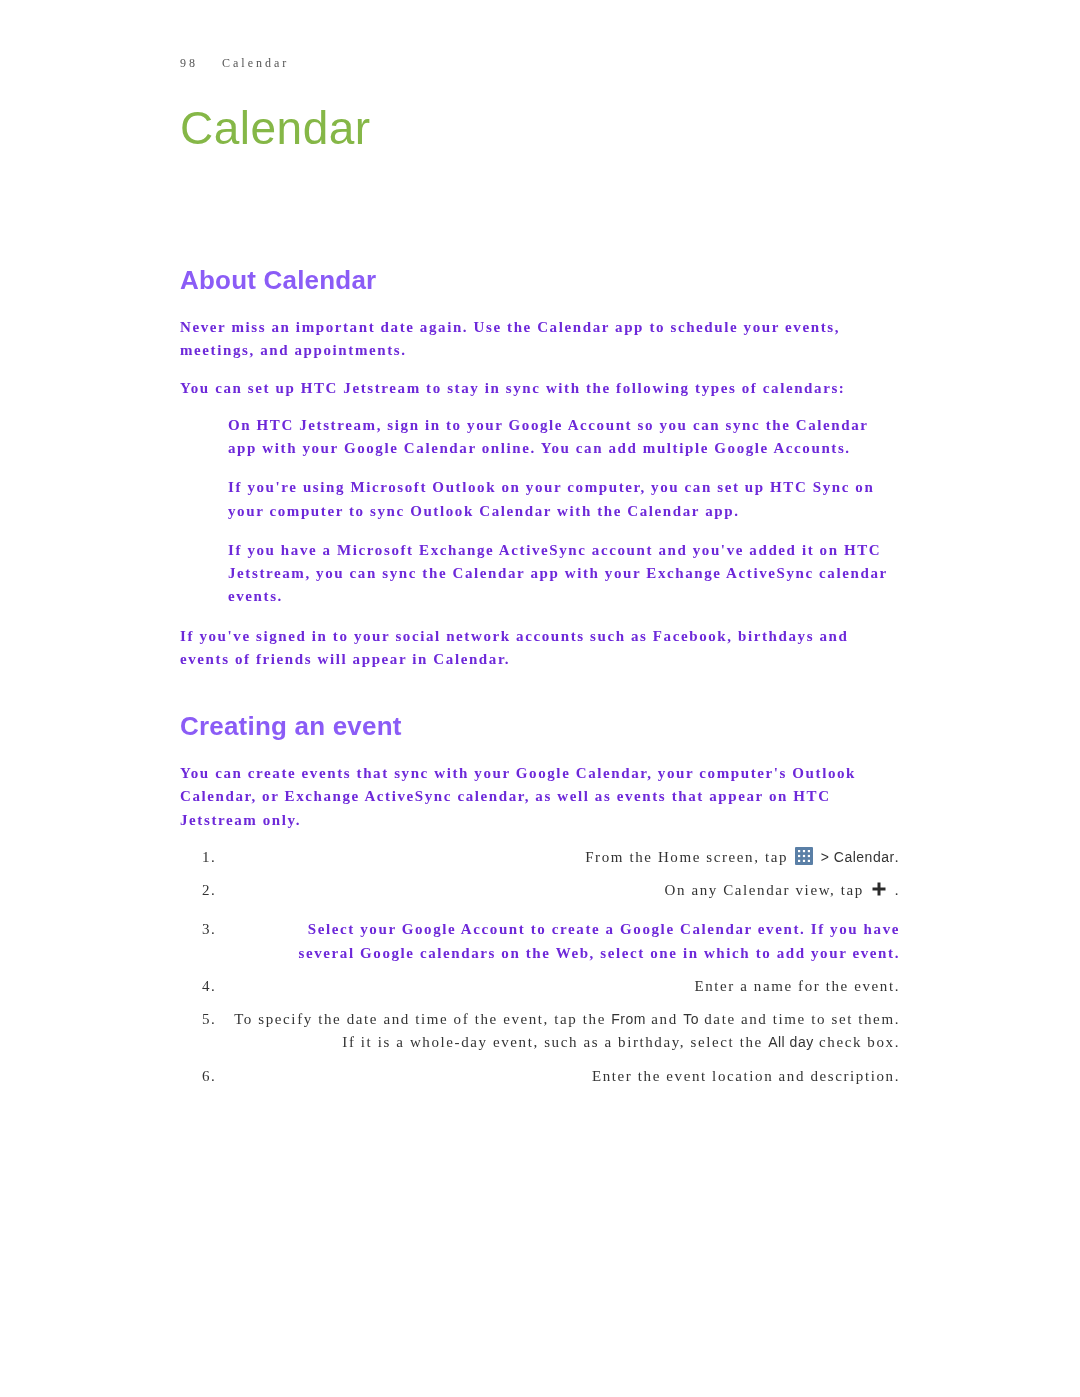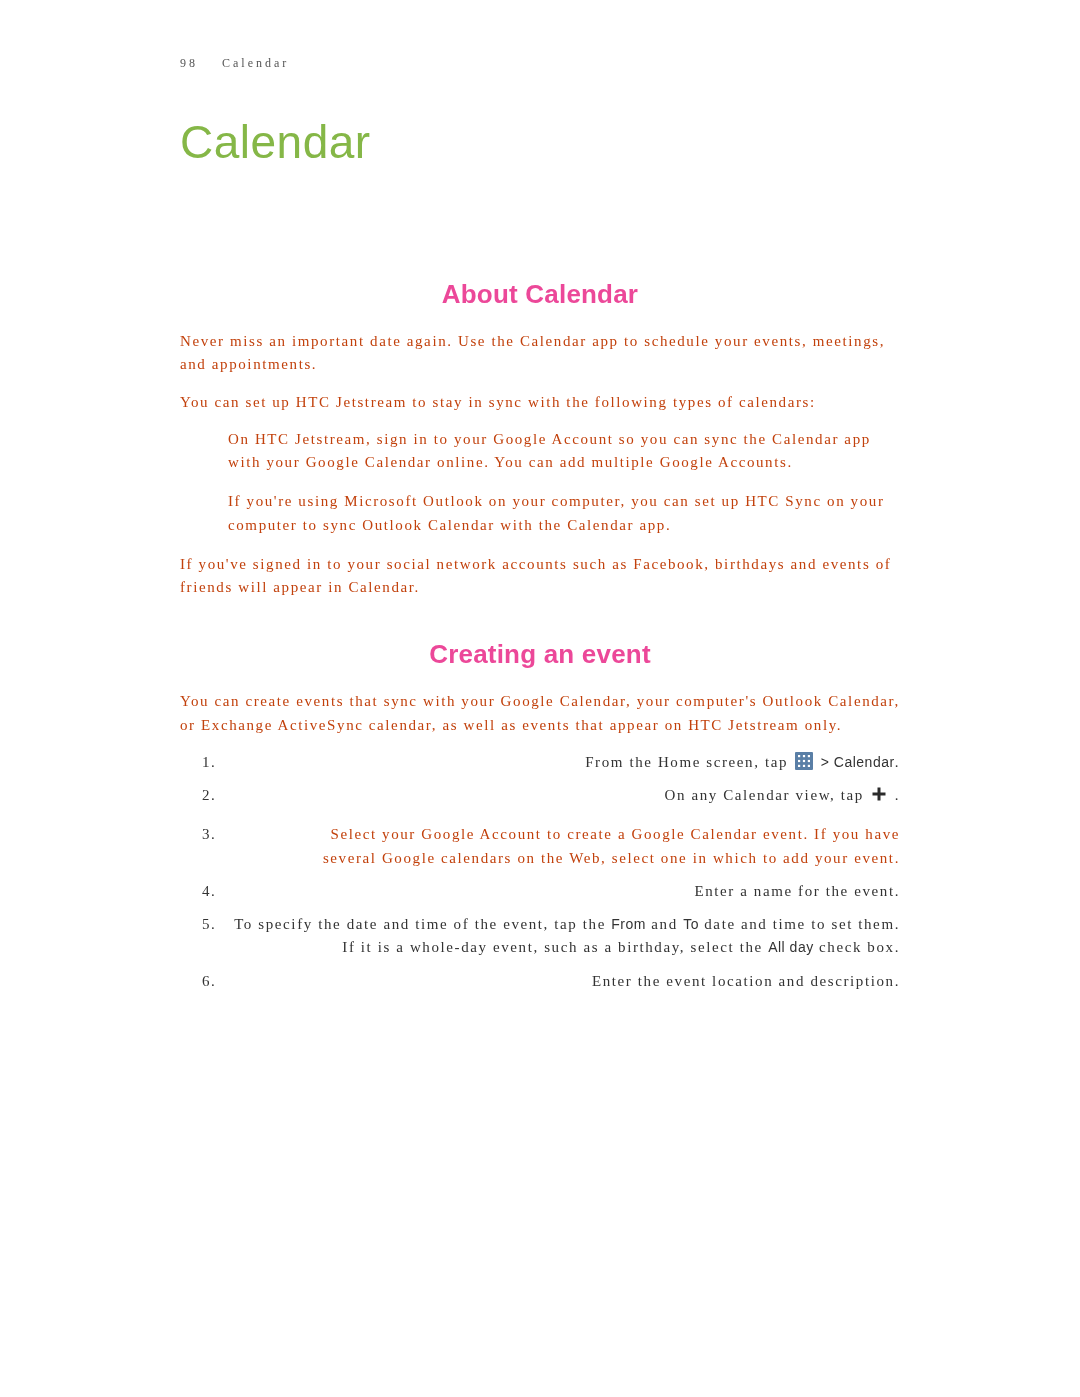--- a/index.html
+++ b/index.html
@@ -11,46 +11,46 @@
     color: #3a3a3a;
     position: relative;
   }
   .page {
     padding: 56px 180px 0 180px;
   }
   .running-header {
     font-size: 12px;
     letter-spacing: 3px;
     color: #555;
-    margin-bottom: 44px;
+    margin-bottom: 30px;
   }
   .running-header .pn { margin-right: 18px; }
   h1.chapter-title {
     font-family: 'Helvetica Neue', Helvetica, Arial, sans-serif;
     font-weight: 500;
     font-size: 46px;
     color: #85b747;
     letter-spacing: 0.5px;
     margin-bottom: 110px;
   }
   h2.section-title {
     font-family: 'Helvetica Neue', Helvetica, Arial, sans-serif;
     font-weight: 700;
     font-size: 26px;
-    color: #ec4899;
+    color: #8b5cf6;
     margin-bottom: 20px;
     letter-spacing: 0.2px;
-    text-align: center;
   }
   p.body {
     font-size: 15px;
     line-height: 1.55;
     letter-spacing: 1.6px;
     margin-bottom: 14px;
-    color: #c2410c;
+    color: #6d28d9;
+    font-weight: bold;
   }
   .indent-block {
     padding-left: 48px;
     margin-bottom: 2px;
   }
   .indent-block p.body { margin-bottom: 16px; }
   .section { margin-bottom: 40px; }
   ol.steps {
     list-style: none;
     counter-reset: step;
@@ -115,20 +115,21 @@
 
   <div class="section">
     <h2 class="section-title">About Calendar</h2>
 
     <p class="body">Never miss an important date again. Use the Calendar app to schedule your events, meetings, and appointments.</p>
     <p class="body">You can set up HTC Jetstream to stay in sync with the following types of calendars:</p>
 
     <div class="indent-block">
       <p class="body">On HTC Jetstream, sign in to your Google Account so you can sync the Calendar app with your Google Calendar online. You can add multiple Google Accounts.</p>
       <p class="body">If you're using Microsoft Outlook on your computer, you can set up HTC Sync on your computer to sync Outlook Calendar with the Calendar app.</p>
+      <p class="body">If you have a Microsoft Exchange ActiveSync account and you've added it on HTC Jetstream, you can sync the Calendar app with your Exchange ActiveSync calendar events.</p>
     </div>
 
     <p class="body">If you've signed in to your social network accounts such as Facebook, birthdays and events of friends will appear in Calendar.</p>
   </div>
 
   <div class="section">
     <h2 class="section-title">Creating an event</h2>
 
     <p class="body">You can create events that sync with your Google Calendar, your computer's Outlook Calendar, or Exchange ActiveSync calendar, as well as events that appear on HTC Jetstream only.</p>
 

